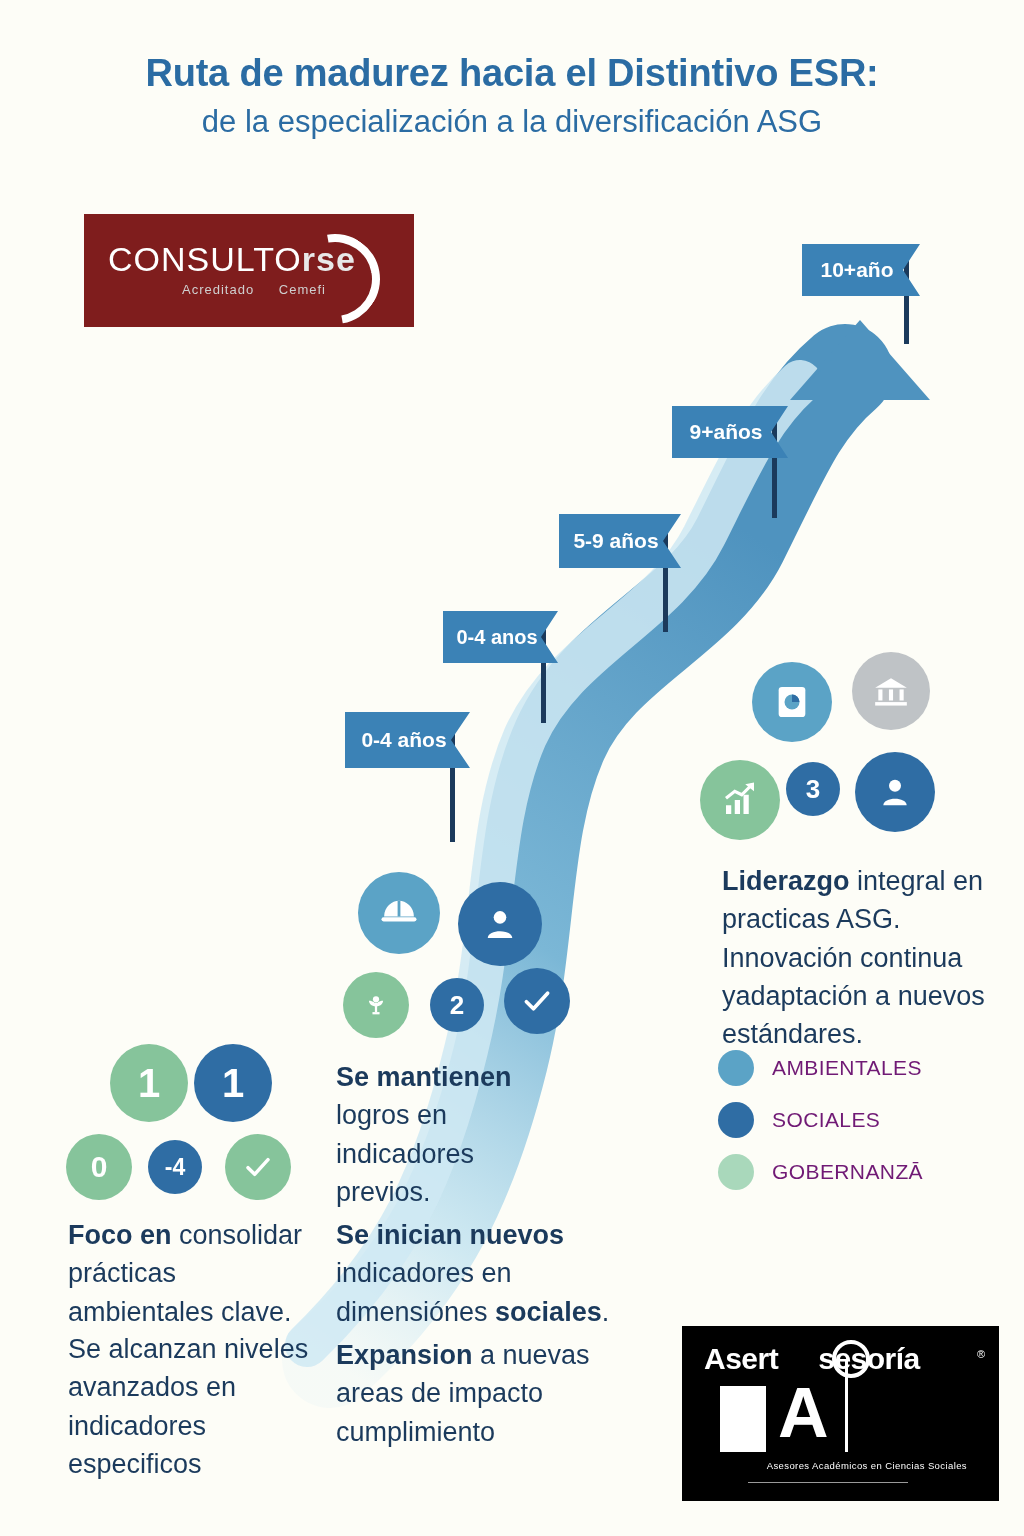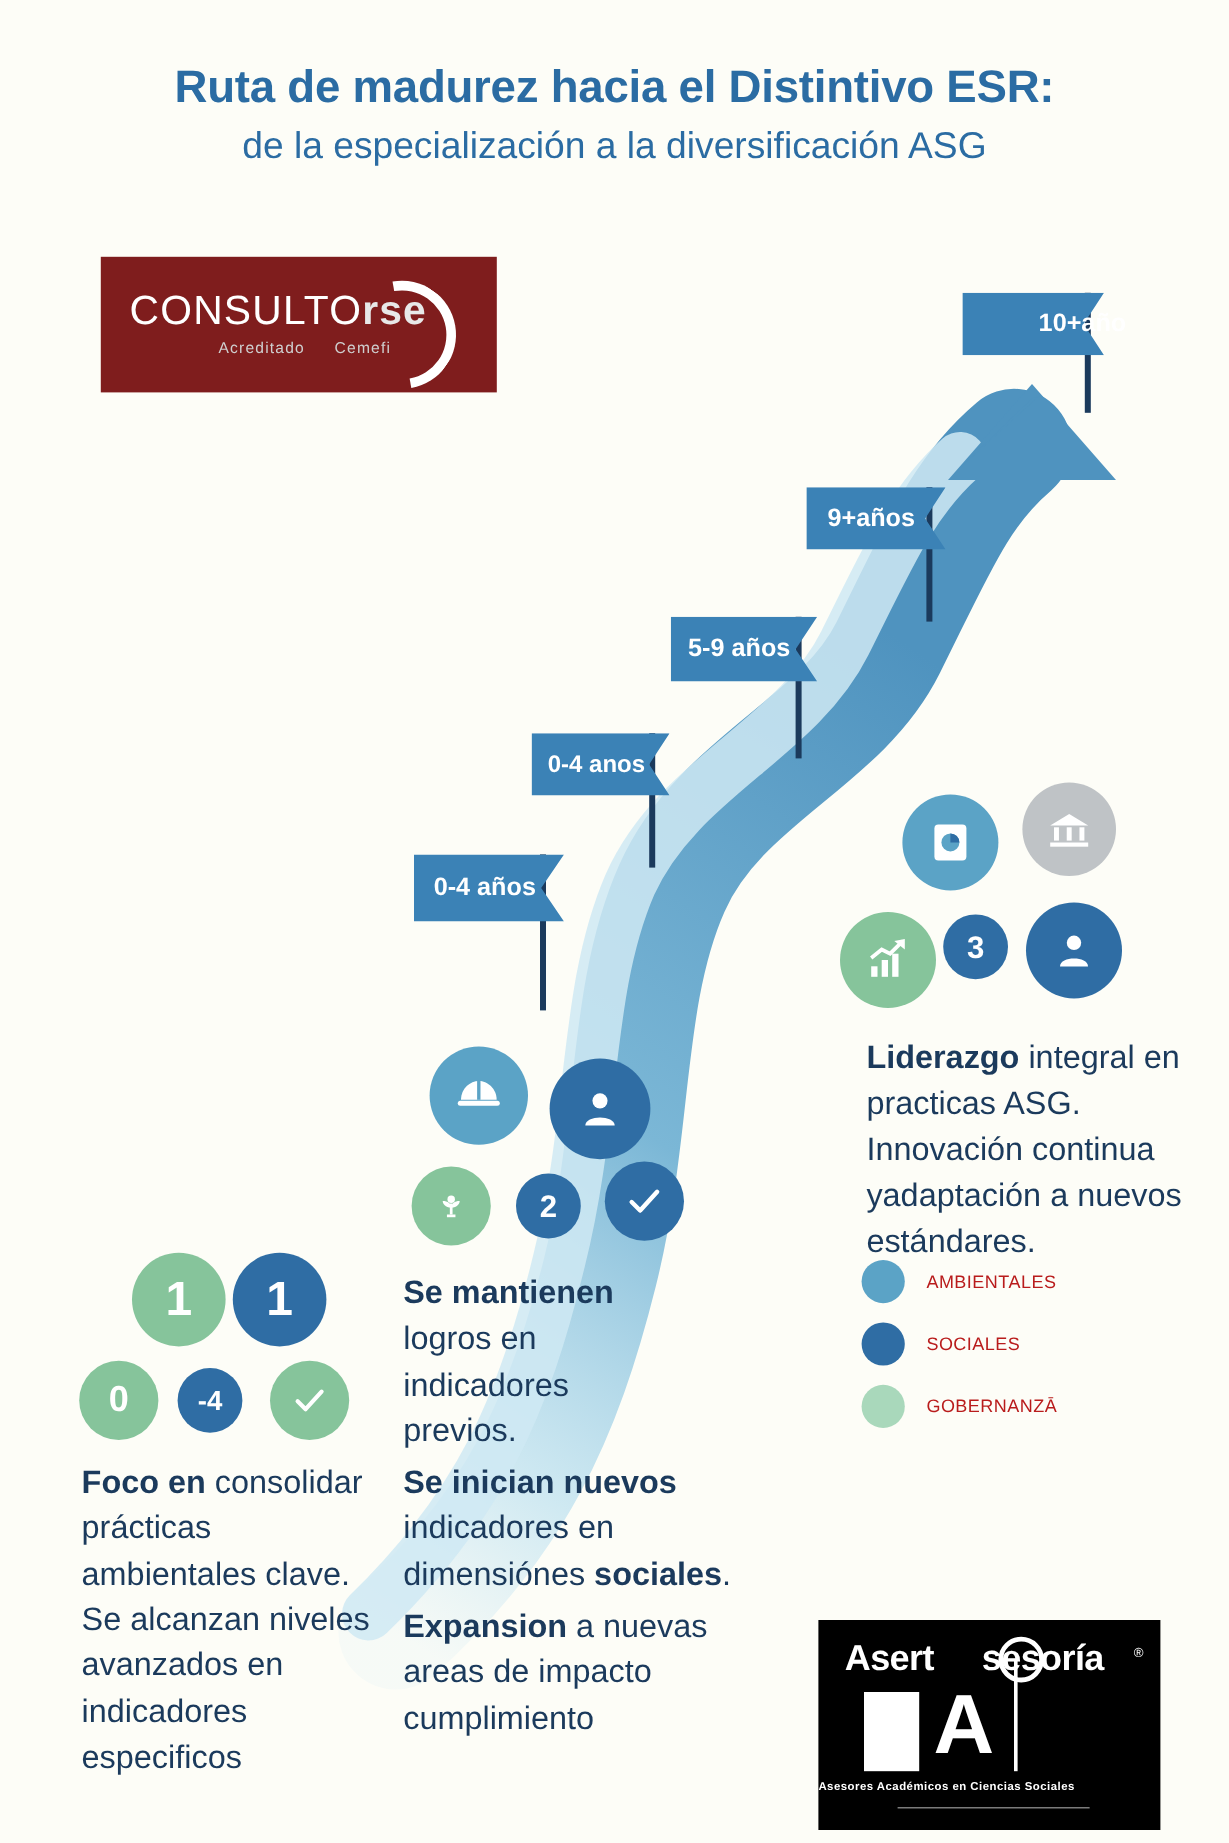--- a/index.html
+++ b/index.html
@@ -84,24 +84,23 @@
     border-radius: 50%;
     border-left-color: transparent;
     border-bottom-color: transparent;
     transform: rotate(35deg);
   }
 
   .logo-asert {
     position: absolute;
     left: 682px;
     top: 1326px;
-    width: 285px;
+    width: 317px;
     height: 175px;
     background: #000;
-    margin-top: 24px;
   }
   .logo-asert .la-name {
     position: absolute;
     left: 22px;
     top: 16px;
     font-size: 30px;
     font-weight: bold;
     color: #fff;
     letter-spacing: -0.5px;
   }
@@ -144,25 +143,25 @@
     top: 34px;
     width: 3px;
     height: 92px;
     background: #fff;
   }
   .logo-asert .la-tag {
     position: absolute;
     left: 0;
     top: 134px;
     width: 285px;
-    text-align: left;
+    text-align: right;
     font-size: 9.5px;
     color: #fff;
     letter-spacing: 0.4px;
-    font-weight: bold;
+    font-weight: normal;
   }
   .logo-asert .la-rule {
     position: absolute;
     left: 66px;
     top: 156px;
     width: 160px;
     height: 1px;
     background: #9a9a9a;
   }
 
@@ -228,22 +227,22 @@
     align-items: center;
     margin-bottom: 16px;
   }
   .legend-dot {
     width: 36px;
     height: 36px;
     border-radius: 50%;
     margin-right: 18px;
   }
   .legend-label {
-    font-size: 15px;
-    color: #b91c1c;
+    font-size: 21px;
+    color: #701a75;
     letter-spacing: 0.4px;
   }
 </style>
 </head>
 <body>
 
 <div class="stage">
 
   <svg width="1024" height="1536" style="position:absolute;left:0;top:0;">
     <defs>
@@ -323,21 +322,21 @@
     <div class="banner" style="left:-100px;top:0;width:108px;height:52px;">
       <span>9+años</span>
     </div>
   </div>
 
   <div class="flag" style="left:904px;top:244px;width:0;height:0;">
     <div class="pole" style="height:100px;"></div>
     <svg width="118" height="52" style="position:absolute;left:-102px;top:0;">
       <polygon points="0,0 118,0 101,26 118,52 0,52" fill="#3b82b6"></polygon>
     </svg>
-    <div class="banner" style="left:-102px;top:0;width:110px;height:52px;padding-left:45px;">
+    <div class="banner" style="left:-102px;top:0;width:110px;height:52px;">
       <span>10+año</span>
     </div>
   </div>
 
   <div class="circ c-amb" style="left:752px;top:662px;width:80px;height:80px;">
     <svg width="40" height="40" viewBox="0 0 24 24">
       <rect x="4" y="3" width="16" height="18" rx="2" fill="#fff"></rect>
       <circle cx="12" cy="12" r="4.5" fill="#5ba3c6"></circle>
       <path d="M12 7.5 A4.5 4.5 0 0 1 16.5 12 L12 12 Z" fill="#2f6da4"></path>
     </svg>

